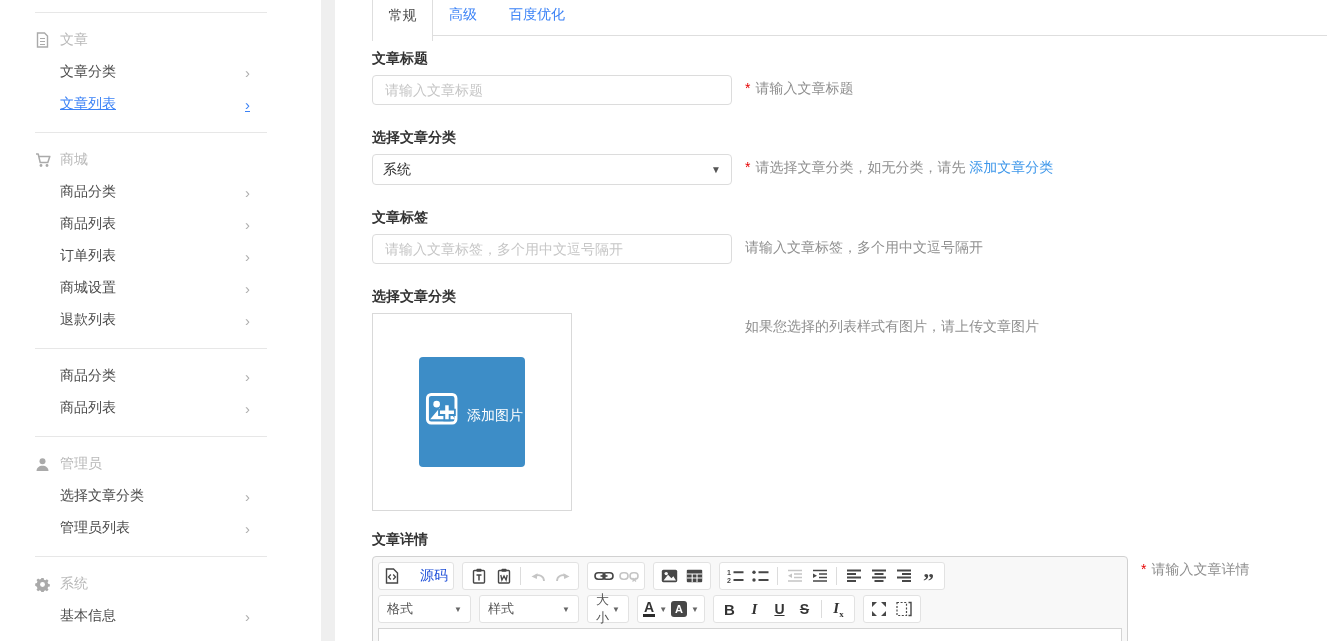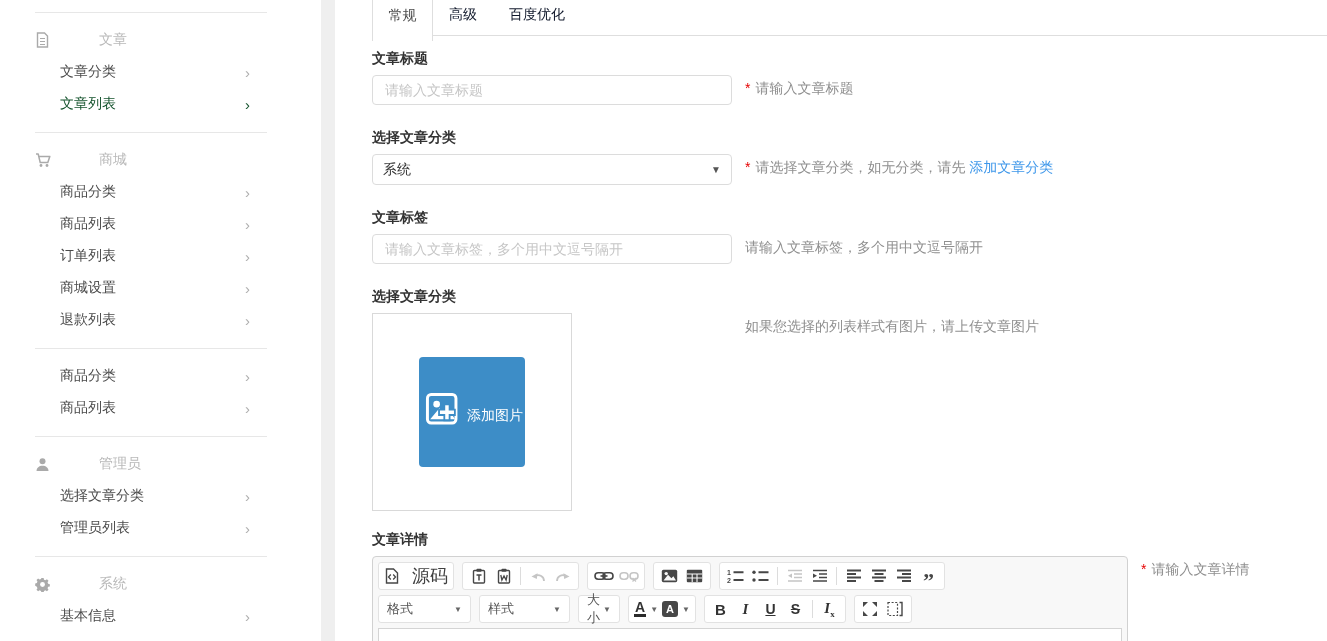--- a/index.html
+++ b/index.html
@@ -3,36 +3,36 @@
 <meta charset="utf-8">
 <style>
   * { margin:0; padding:0; box-sizing:border-box; }
   html,body { width:1327px; height:641px; overflow:hidden; background:#fff;
     font-family:"Liberation Sans","DejaVu Sans",sans-serif; }
   
   .sidebar { position:absolute; left:0; top:0; width:321px; height:641px; background:#fff;
     padding:12px 54px 0 35px; }
   .sgroup { border-top:1px solid #e7e7e7; padding:11px 0 12px; }
   .srow { height:32px; display:flex; align-items:center; font-size:14px; }
-  .shead { color:#b9b9b9;gap:39px; }
+  .shead { color:#b9b9b9; }
   .shead .sicon { width:17px; height:16px; margin-right:8px; display:flex; align-items:center; }
   .sitem { color:#4a4a4a; padding-left:25px; padding-right:17px; cursor:pointer; }
   .sitem .chev { margin-left:auto; color:#aeaeae; font-size:15px; line-height:1; }
-  .sitem.active, .sitem.active .chev { color:#14532d; }
+  .sitem.active, .sitem.active .chev { color:#3b82f6;text-decoration:underline; }
   
   .scrollstrip { position:absolute; left:321px; top:0; width:14px; height:641px; background:#efefef; }
   
   .main { position:absolute; left:336px; top:0; width:991px; height:641px; background:#fff; }
   .tabbar { display:flex; align-items:flex-start; height:36px; border-bottom:1px solid #dedede;
     margin-left:36px; }
   .tab-active { width:61px; height:41px; background:#fff; border-left:1px solid #dedede;
     border-right:1px solid #dedede; display:flex; align-items:center; justify-content:center;
     padding-bottom:9px; font-size:14px; color:#4c4c4c; position:relative; z-index:1; }
   .tab-link { height:36px; display:flex; align-items:center; padding:0 16px 6px 16px;
-    font-size:14px; color:#0f172a; cursor:pointer; }
+    font-size:14px; color:#3b82f6; cursor:pointer; }
   .content { padding:12px 0 0 36px; }
   .row { display:flex; margin-bottom:22px; }
   .row.r-upload { margin-bottom:18px; }
   .field { width:360px; }
   .field.wide { width:756px; }
   .flabel { font-size:14px; font-weight:700; color:#333; line-height:20px; margin-bottom:7px; }
   .tinput { width:100%; height:30px; border:1px solid #dcdcdc; border-radius:4px; padding:0 12px;
     font-size:14px; color:#333; outline:none; font-family:inherit; }
   .tinput::placeholder { color:#c6c6c6; }
   .help { margin-left:13px; padding-top:32px; font-size:14px; color:#8f8f8f; white-space:nowrap; }
@@ -48,27 +48,27 @@
     flex-direction:row; align-items:center; justify-content:center; cursor:pointer; }
   .upbtn .uplabel { color:#fff; font-size:14px; margin-top:8px; }
   
   .edwrap { width:756px; border:1px solid #d1d1d1; border-radius:4px; background:#f8f8f8;
     padding:5px; }
   .edrow { display:flex; align-items:center; margin-bottom:5px; }
   .tgroup { display:inline-flex; align-items:center; background:#fff; border:1px solid #e2e2e2;
     border-radius:3px; padding:1px 3px; margin-right:8px; height:28px; }
   .tbtn { min-width:25px; height:24px; display:flex; align-items:center; justify-content:center;
     border-radius:2px; cursor:pointer; padding:0 2px; }
-  .tbtn .blabel { font-size:18px; color:#404040; margin-left:12px; }
+  .tbtn .blabel { font-size:14px; color:#1d4ed8; margin-left:20px; }
   .vsep { width:1px; height:18px; background:#dcdcdc; margin:0 4px; }
   .ddl { display:flex; align-items:center; background:#fff; border:1px solid #e2e2e2;
     border-radius:3px; height:28px; padding:0 8px; margin-right:8px; font-size:13px; color:#555;
     cursor:pointer; }
   .ddl .caret, .caret { color:#666; font-size:8px; margin-left:4px; }
-  .ddl.w1 { width:93px; } .ddl.w2 { width:91px; } .ddl.w3 { width:42px; }
+  .ddl.w1 { width:93px; } .ddl.w2 { width:100px; } .ddl.w3 { width:42px; }
   .colA { font-weight:700; font-size:14px; color:#333; border-bottom:3px solid #2b2b2b;
     line-height:13px; padding:0 1px; }
   .bgA { width:16px; height:16px; background:#474747; color:#fff; border-radius:3px;
     font-size:11px; font-weight:700; line-height:16px; text-align:center; }
   .bB { font-weight:700; font-size:15px; color:#333; }
   .bI { font-family:"Liberation Serif",serif; font-style:italic; font-weight:700; font-size:15px; color:#333; }
   .bU { font-weight:600; font-size:14px; color:#333; text-decoration:underline; }
   .bS { font-weight:700; font-size:14px; color:#333; text-decoration:line-through; }
   .bIx { font-family:"Liberation Serif",serif; font-style:italic; font-weight:700; font-size:15px; color:#333; }
   .bIx sub { font-size:9px; font-style:normal; }

